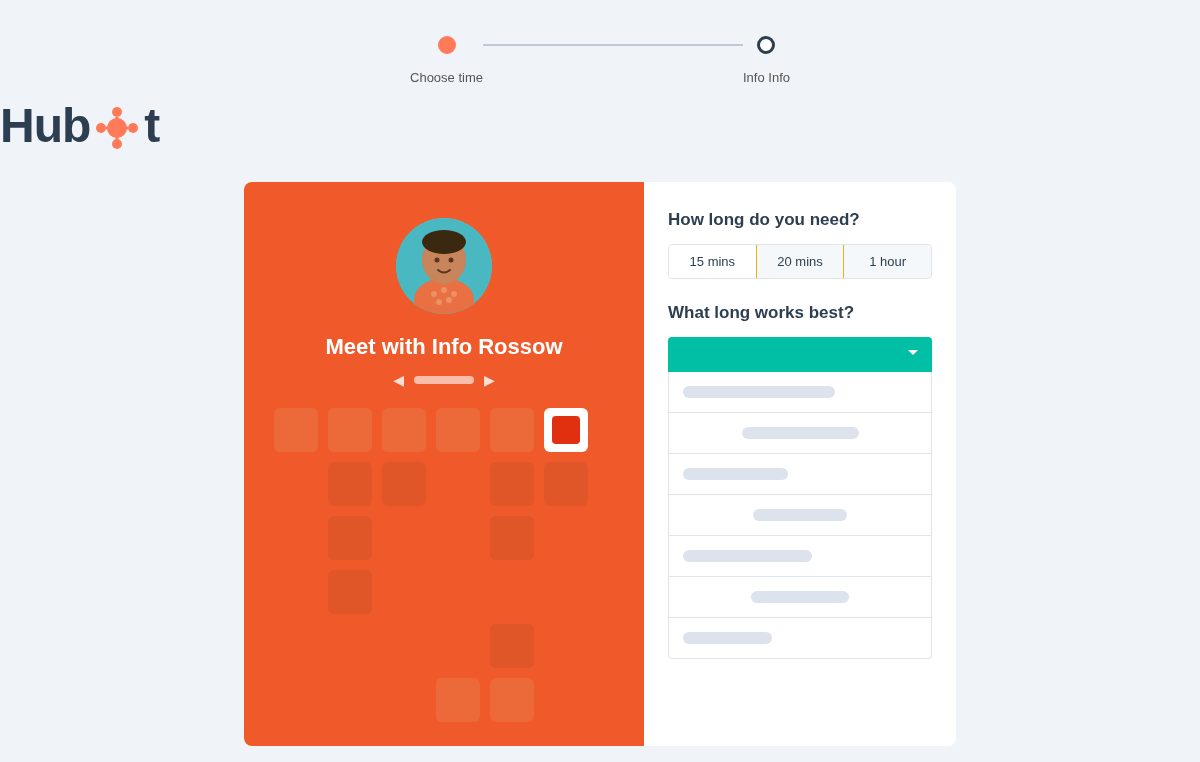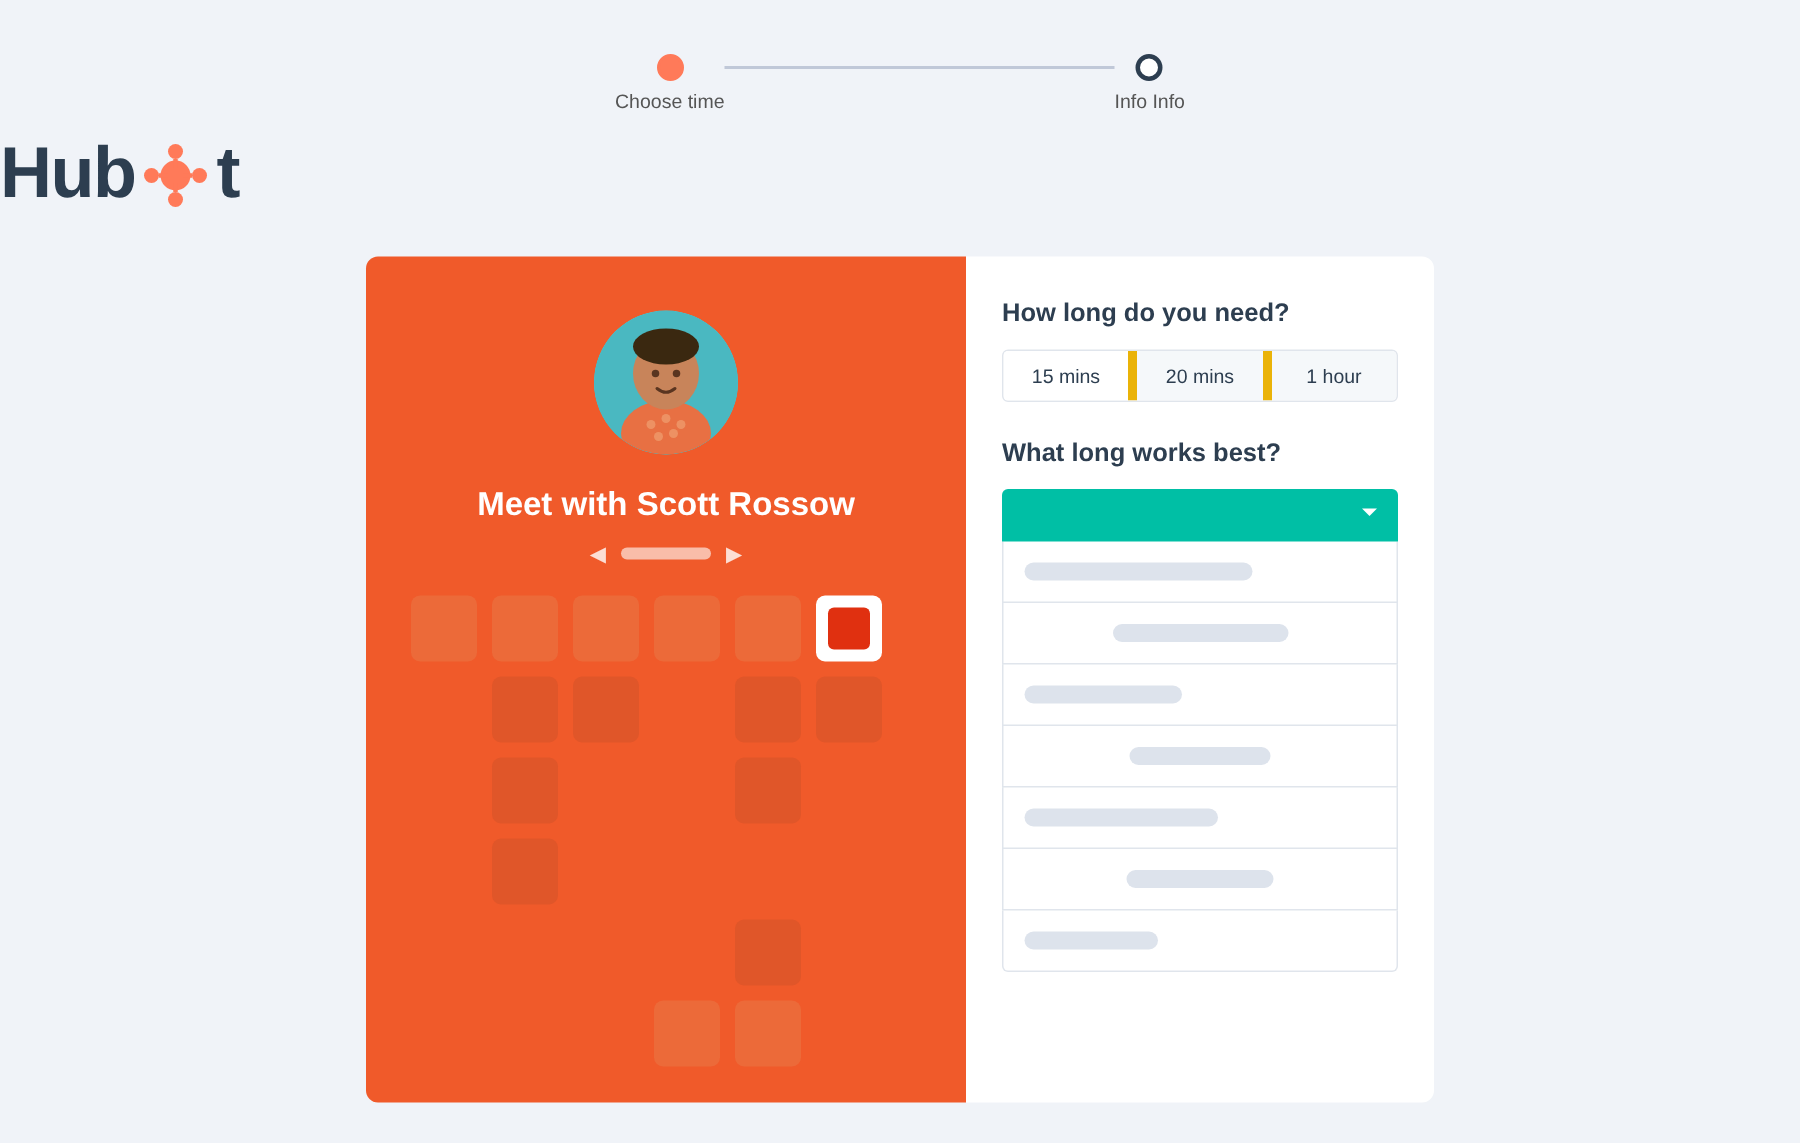--- a/index.html
+++ b/index.html
@@ -15,21 +15,21 @@
       display: flex;
       justify-content: center;
       align-items: flex-start;
       padding-top: 36px;
       margin-bottom: 8px;
     }
     .step {
       display: flex;
       flex-direction: column;
       align-items: center;
-      gap: 6px;
+      gap: 16px;
     }
     .step-circle {
       width: 18px;
       height: 18px;
       border-radius: 50%;
     }
     .step-circle.active {
       background: #ff7a59;
       border: 2px solid #ff7a59;
     }
@@ -190,21 +190,21 @@
     }
     .dur-btn {
       flex: 1;
       padding: 9px 0;
       text-align: center;
       font-size: 13px;
       color: #2d3e50;
       border: none;
       background: #f5f8fa;
       cursor: pointer;
-      border-right: 6px solid #eab308;
+      border-right: 1px solid #eab308;
     }
     .dur-btn:last-child { border-right: none; }
     .dur-btn.active {
       background: #fff;
       color: #2d3e50;
       font-weight: 500;
     }
 
     
     .time-header-bar {
@@ -299,21 +299,21 @@
 
           <ellipse cx="48" cy="24" rx="22" ry="12" fill="#3a2810"></ellipse>
 
           <circle cx="41" cy="42" r="2.5" fill="#5a3520"></circle>
           <circle cx="55" cy="42" r="2.5" fill="#5a3520"></circle>
           <path d="M42 52 Q48 57 54 52" stroke="#5a3520" stroke-width="2" fill="none" stroke-linecap="round"></path>
         </svg>
       </div>
     </div>
 
-    <div class="meet-title">Meet with Scott Rossow</div>
+    <div class="meet-title">Meet with Info Rossow</div>
 
     <div class="month-nav">
       <span class="nav-arrow">◀</span>
       <div class="month-bar"></div>
       <span class="nav-arrow">▶</span>
     </div>
 
     <div class="calendar-grid">
 
       <div class="cal-day medium"></div>

